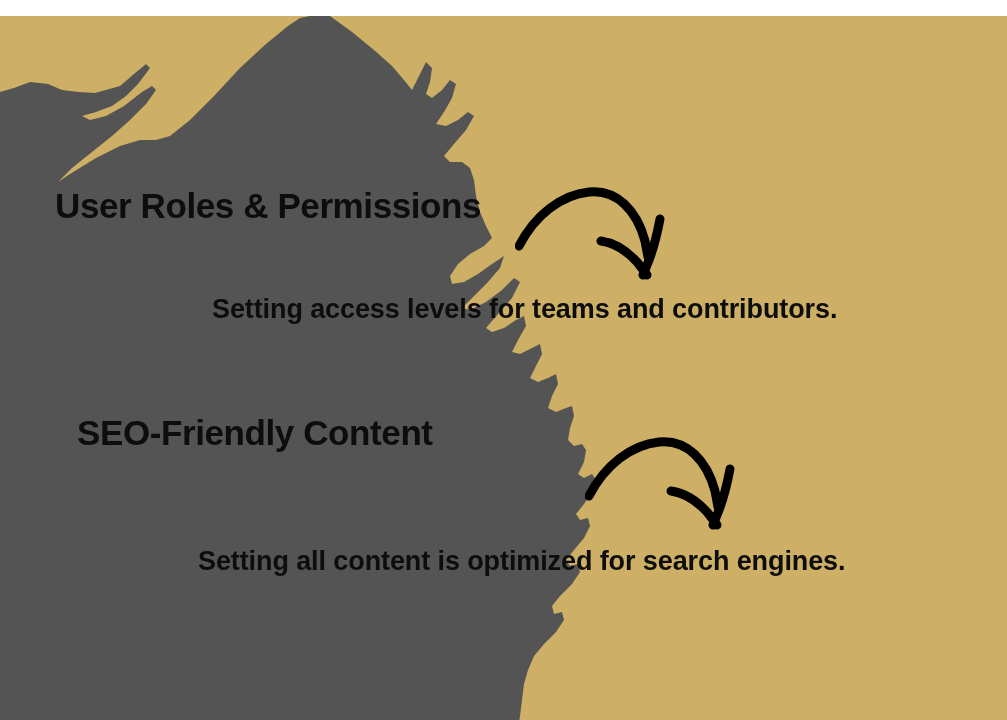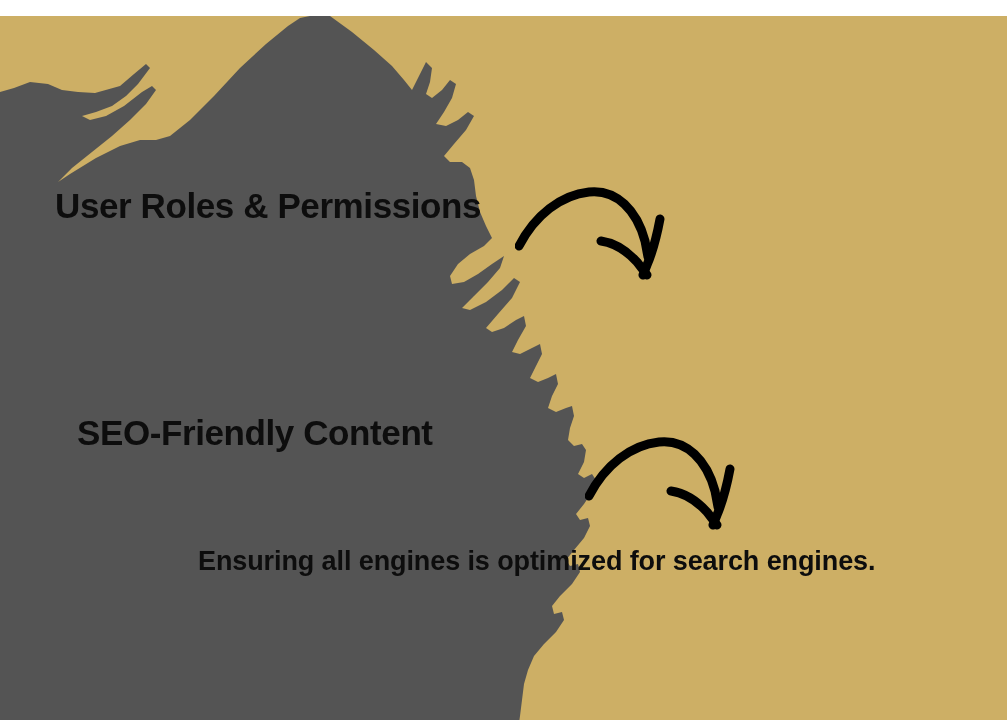--- a/index.html
+++ b/index.html
@@ -92,25 +92,26 @@
   <div class="content-layer">
 
     <div class="txt heading" id="heading-1">User Roles &amp; Permissions</div>
 
     <svg class="arrow-svg" id="arrow-1" width="150" height="105" viewBox="0 0 150 105">
       <path d="M4,67 C20,36 46,16 74,13 C102,10 122,32 130,62 L133,78" fill="none" stroke="#000000" stroke-width="9" stroke-linecap="round"></path>
       <path d="M86,62 C100,64 112,72 122,83 L132,96" fill="none" stroke="#000000" stroke-width="9" stroke-linecap="round"></path>
       <path d="M145,40 C142,56 138,72 132,86 L128,96" fill="none" stroke="#000000" stroke-width="9" stroke-linecap="round"></path>
     </svg>
 
+    <div class="txt subtext" id="sub-1">Setting access levels for teams and contributors.</div>
 
     <div class="txt heading" id="heading-2">SEO-Friendly Content</div>
 
     <svg class="arrow-svg" id="arrow-2" width="150" height="105" viewBox="0 0 150 105">
       <path d="M4,67 C20,36 46,16 74,13 C102,10 122,32 130,62 L133,78" fill="none" stroke="#000000" stroke-width="9" stroke-linecap="round"></path>
       <path d="M86,62 C100,64 112,72 122,83 L132,96" fill="none" stroke="#000000" stroke-width="9" stroke-linecap="round"></path>
       <path d="M145,40 C142,56 138,72 132,86 L128,96" fill="none" stroke="#000000" stroke-width="9" stroke-linecap="round"></path>
     </svg>
 
-    <div class="txt subtext" id="sub-2">Ensuring all engines is optimized for search engines.</div>
+    <div class="txt subtext" id="sub-2">Setting all content is optimized for search engines.</div>
 
   </div>
 </div>
 
 </body></html>

